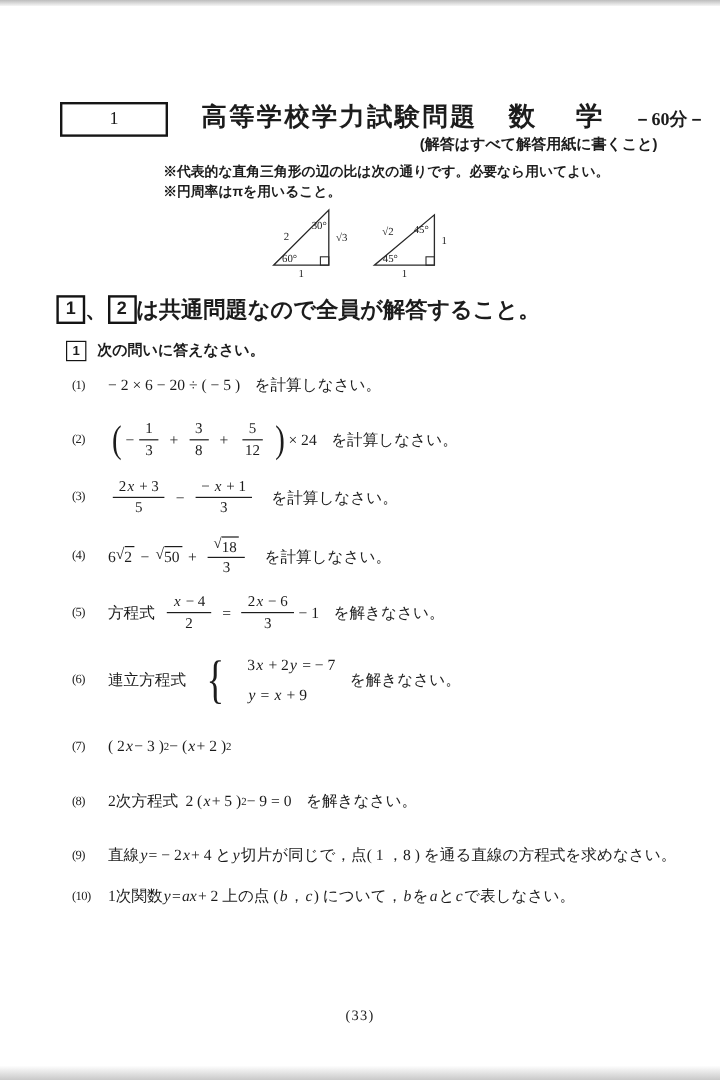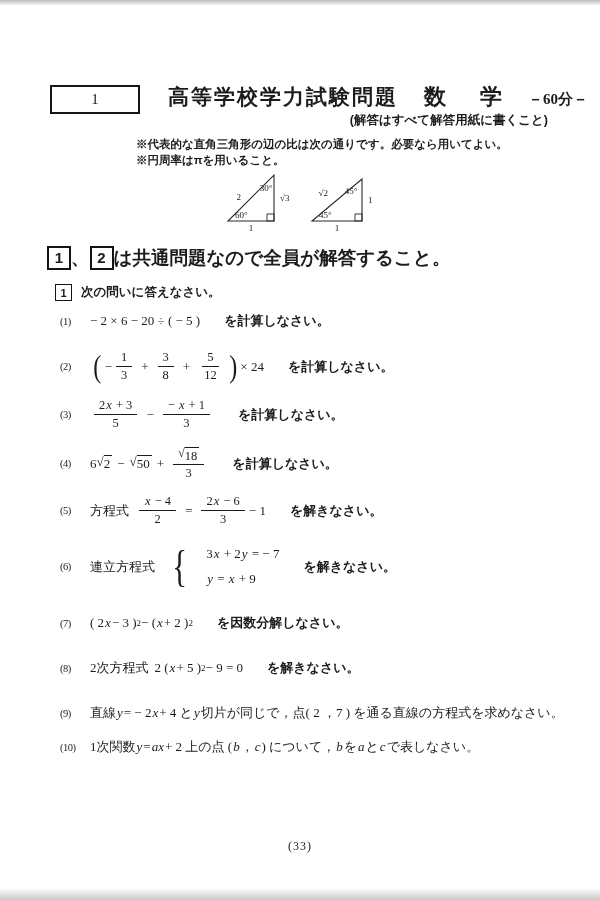--- a/index.html
+++ b/index.html
@@ -38,21 +38,21 @@
   .numbox.small{width:15px;height:15px;border-width:1.5px;font-size:11px;font-weight:700;}
 
   .section-head{position:absolute;left:55px;top:284px;display:flex;align-items:center;
         font-family:"Liberation Sans",sans-serif;font-weight:600;font-size:12.5px;}
   .section-head .numbox{margin-right:9px;}
 
   
   .problem{position:absolute;left:60px;display:flex;align-items:center;white-space:nowrap;
         font-size:13px;}
   .pnum{width:30px;flex:none;font-size:10.5px;color:#222;letter-spacing:-0.5px;}
-  .suffix{margin-left:24px;font-weight:bold;}
+  .suffix{margin-left:12px;}
   .mrow{display:inline-flex;align-items:center;}
   .v{font-style:italic;padding:0 1px;}
   .frac{display:inline-flex;flex-direction:column;align-items:center;text-align:center;
         vertical-align:middle;font-size:12.5px;line-height:1.2;margin:0 4px;}
   .frac .num{padding:0 5px 1px 5px;border-bottom:1px solid #1c1c1c;}
   .frac .den{padding:1px 5px 0 5px;}
   .op{margin:0 5px;}
   .bigp{font-size:32px;font-weight:400;line-height:0.9;margin:0 2px;transform:scaleX(0.75);}
   .sqrt{display:inline-flex;align-items:flex-start;}
   .sqrt .sq-sign{line-height:1;}
@@ -223,21 +223,20 @@
     <span class="mrow">
       <span>( 2</span>
         <span class="v">x</span>
         <span> − 3 )</span>
         <sup>2</sup>
         <span>− ( </span>
         <span class="v">x</span>
         <span> + 2 )</span>
         <sup>2</sup>
     </span>
-    <span class="suffix">を因数分解しなさい。</span>
   </div>
 
   <div class="problem" style="top:659px;">
     <span class="pnum">(8)</span>
     <span class="label">2次方程式</span>
     <span class="mrow">
       <span>2 ( </span>
         <span class="v">x</span>
         <span> + 5 )</span>
         <sup>2</sup>
@@ -248,21 +247,21 @@
 
   <div class="problem" style="top:704px;">
     <span class="pnum">(9)</span>
     <span class="mrow">
       <span>直線 </span>
         <span class="v">y</span>
         <span> = − 2</span>
         <span class="v">x</span>
         <span> + 4 と </span>
         <span class="v">y</span>
-        <span> 切片が同じで，点( 2 ，7 ) を通る直線の方程式を求めなさい。</span>
+        <span> 切片が同じで，点( 1 ，8 ) を通る直線の方程式を求めなさい。</span>
     </span>
   </div>
 
   <div class="problem" style="top:738px;">
     <span class="pnum">(10)</span>
     <span class="mrow">
       <span>1次関数 </span>
         <span class="v">y</span>
         <span> = </span>
         <span class="v">ax</span>

